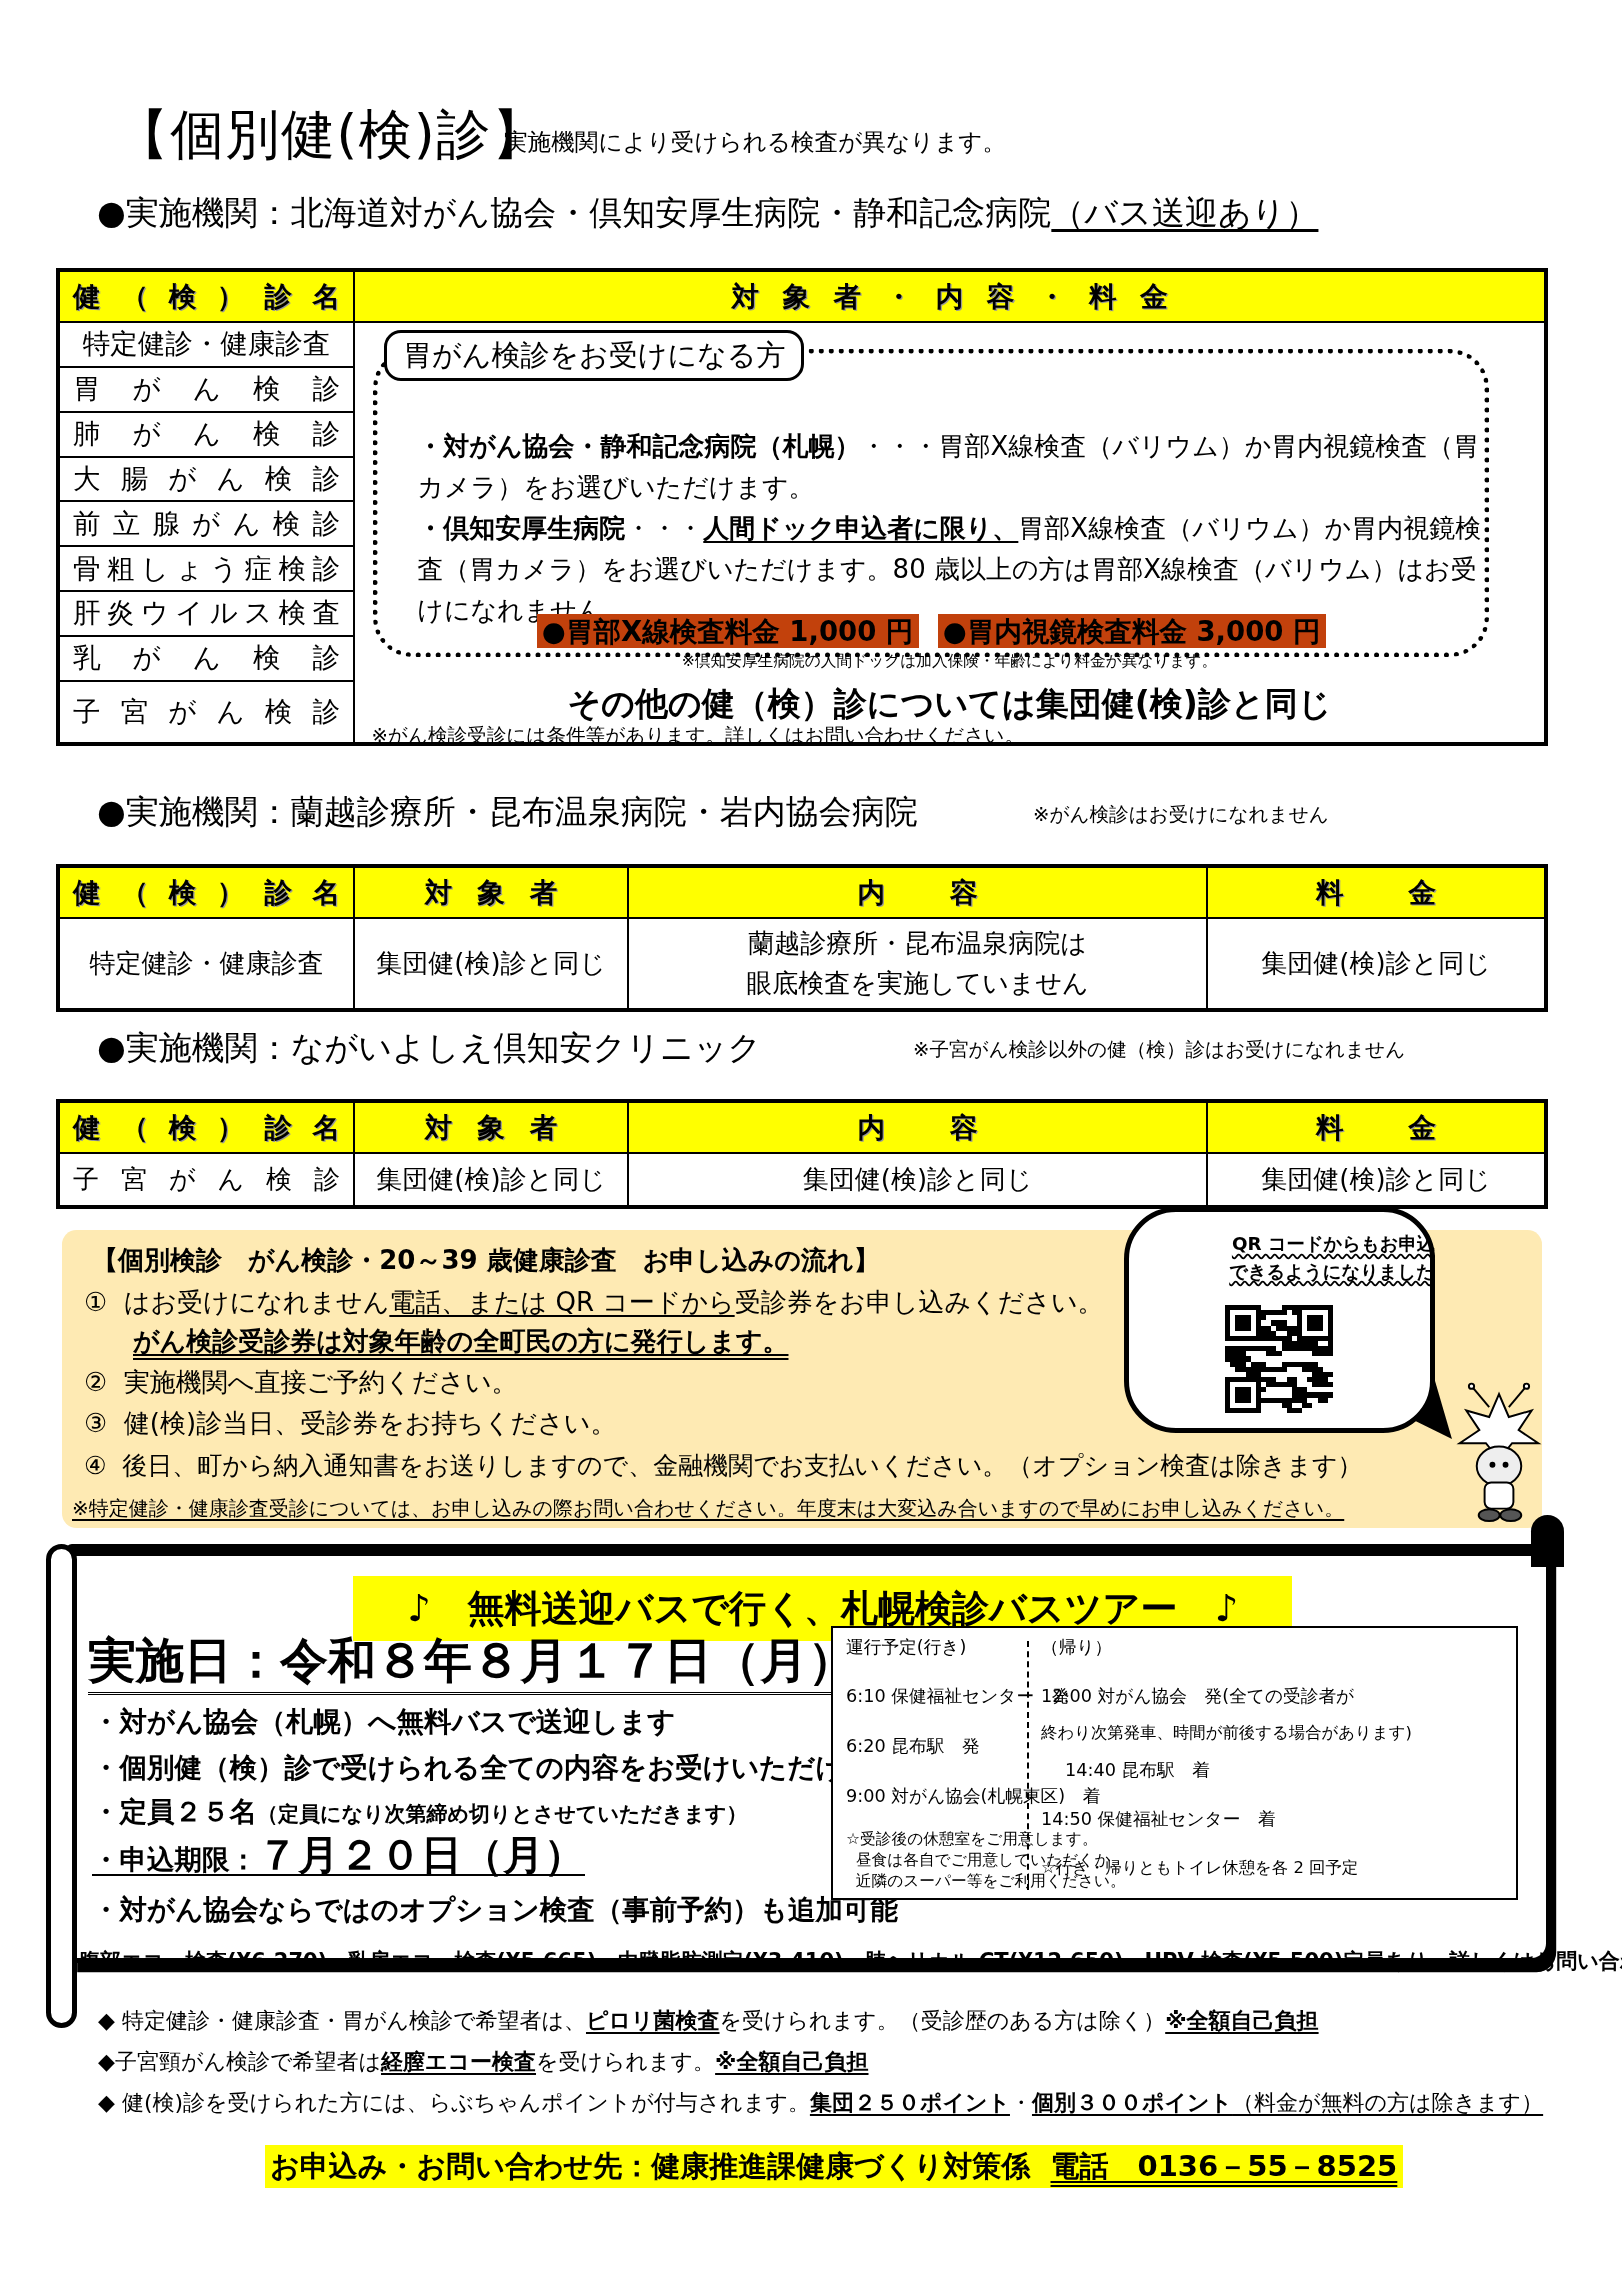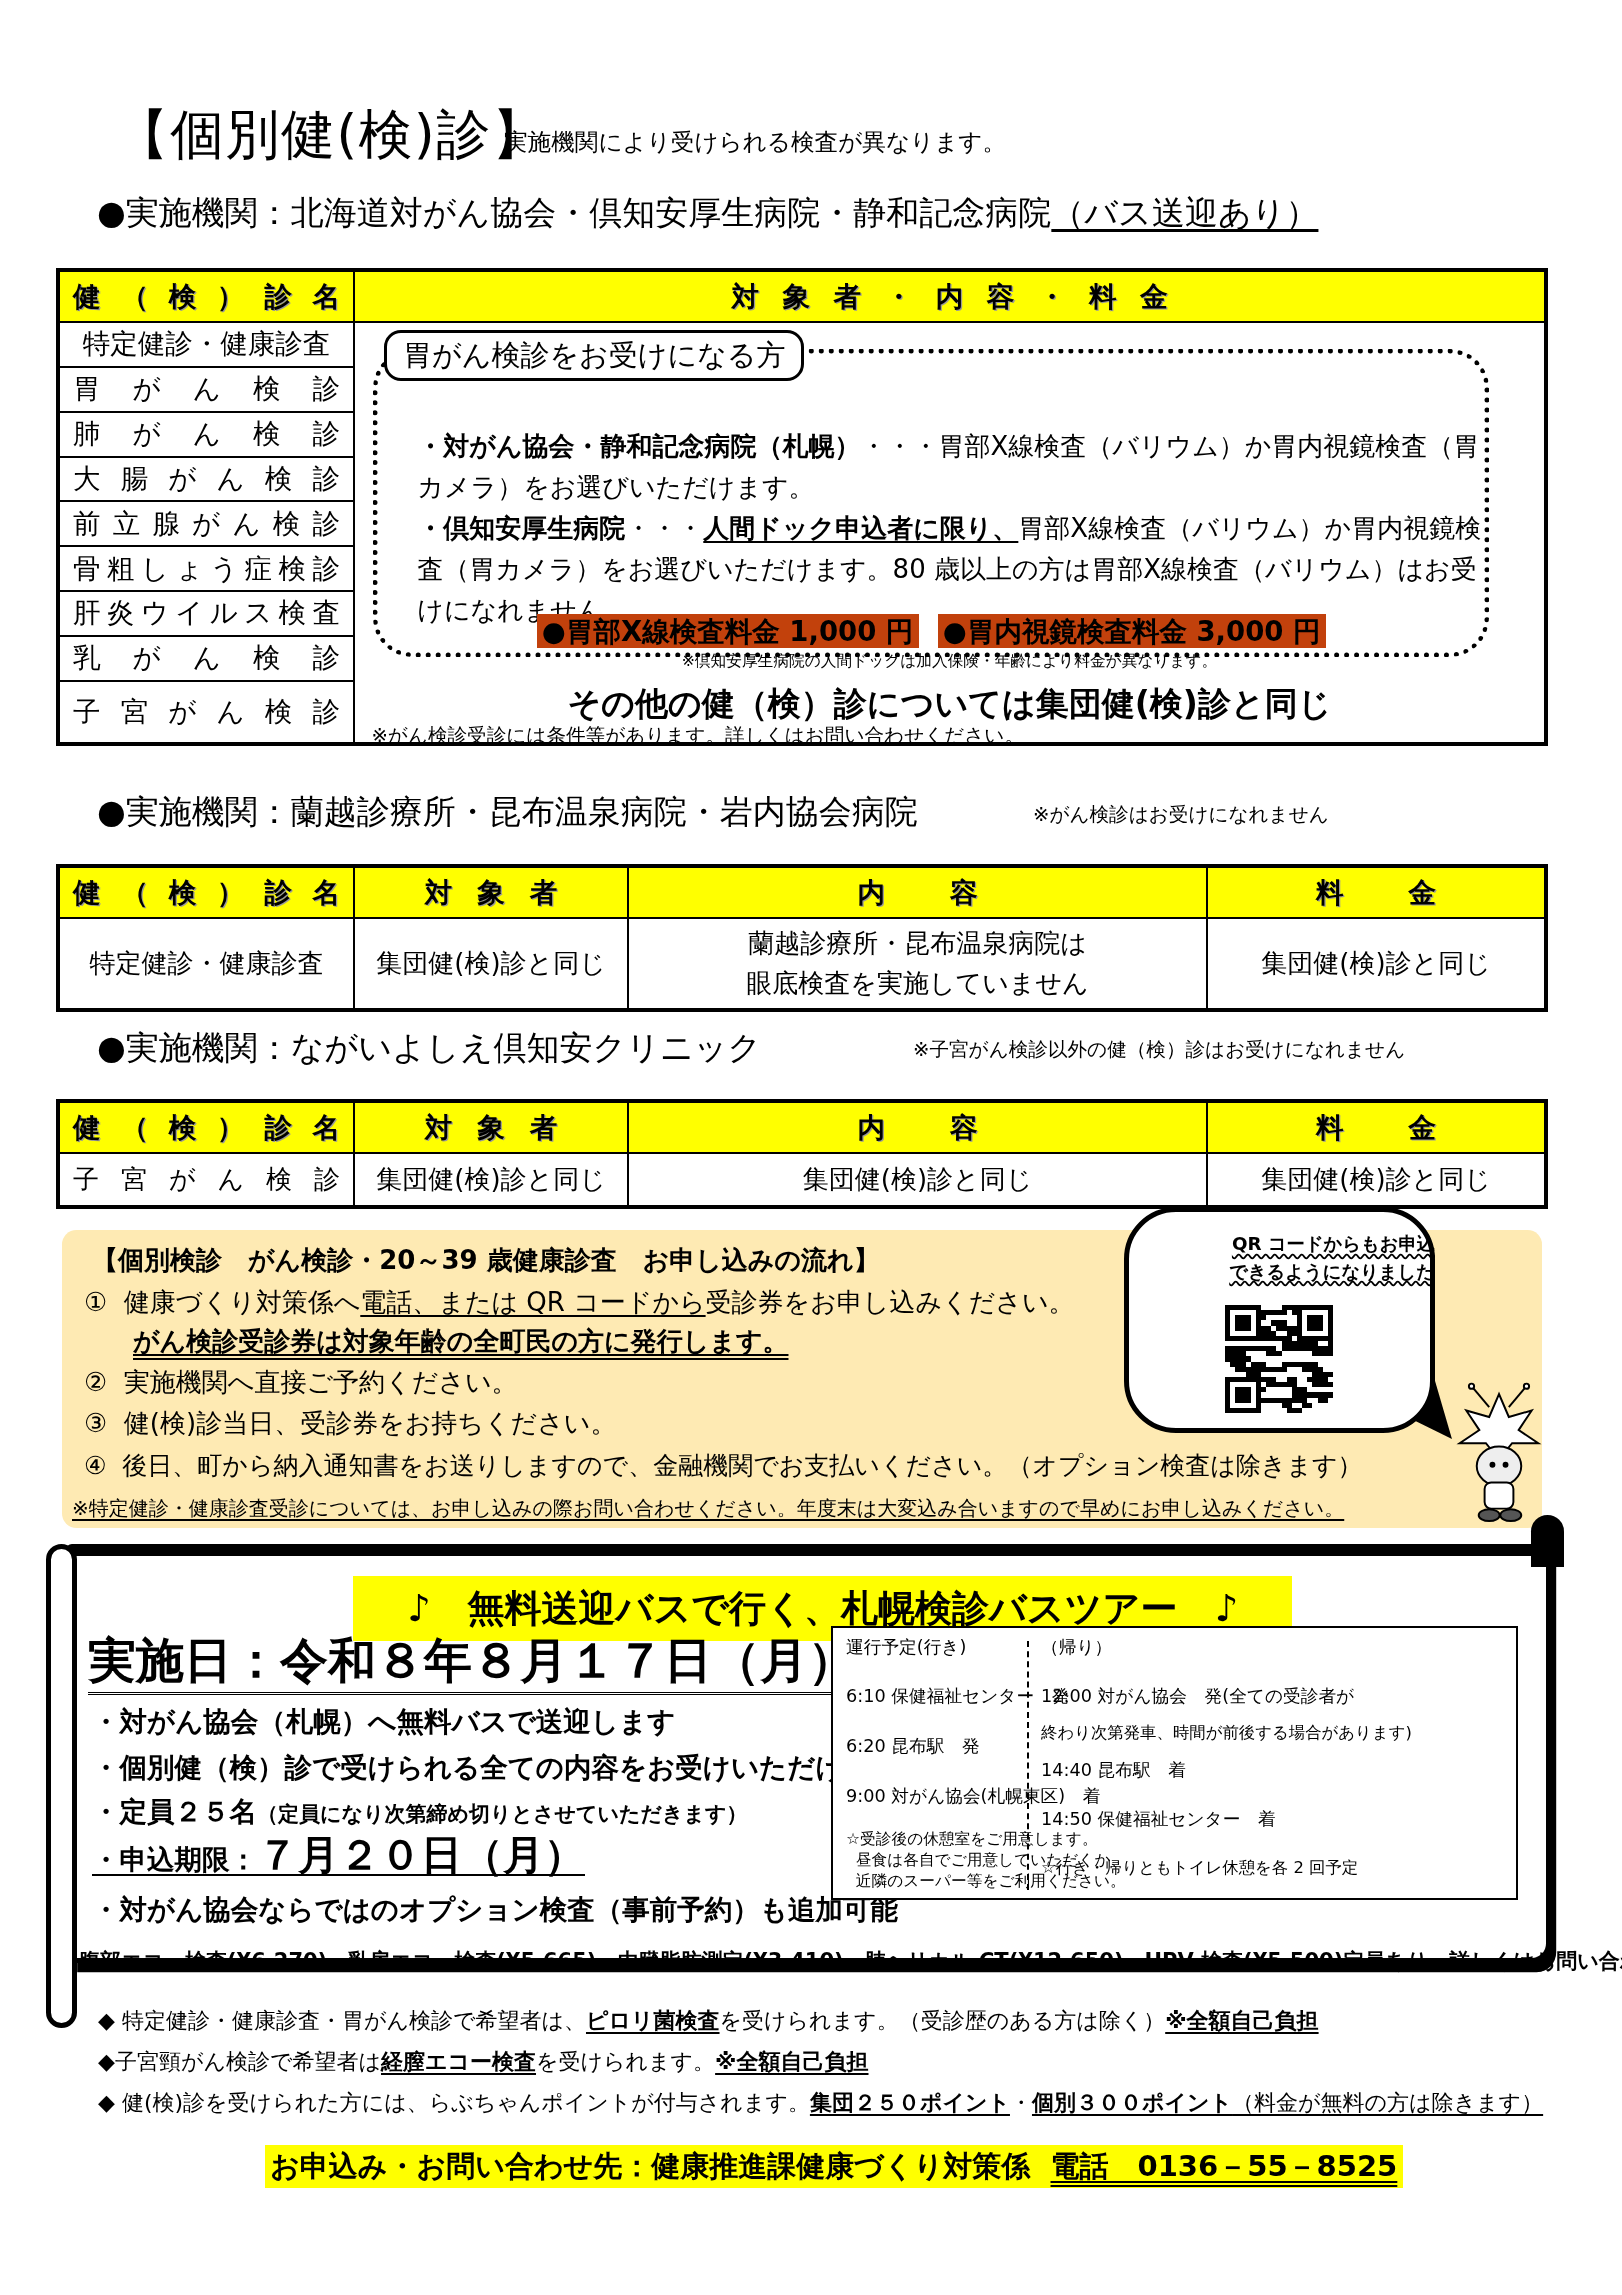--- a/index.html
+++ b/index.html
@@ -346,21 +346,21 @@
     <td>集団健(検)診と同じ</td>
     <td>集団健(検)診と同じ</td>
   </tr>
 </tbody>
   </table>
 
 <div class="abs flow-box"></div>
 <div class="abs flow-title">【個別検診　がん検診・20～39 歳健康診査　お申し込みの流れ】</div>
 
 <div class="abs flow-item" style="left:84px; top:1289px;">
-  <span>①</span>&nbsp;&nbsp;<span>健康づくり対策係へ</span><span class="u">電話、または QR コードから</span><span>受診券をお申し込みください。</span>
+  <span>①</span>&nbsp;&nbsp;<span>はお受けになれません</span><span class="u">電話、または QR コードから</span><span>受診券をお申し込みください。</span>
 </div>
 <div class="abs flow-item" style="left:133px; top:1328px;">
   <span class="bu">がん検診受診券は対象年齢の全町民の方に発行します。</span>
 </div>
 <div class="abs flow-item" style="left:84px; top:1369px;">
   <span>②</span>&nbsp;&nbsp;<span>実施機関へ直接ご予約ください。</span>
 </div>
 <div class="abs flow-item" style="left:84px; top:1410px;">
   <span>③</span>&nbsp;&nbsp;<span>健(検)診当日、受診券をお持ちください。</span>
 </div>
@@ -864,21 +864,21 @@
     <div style="top:160px;">9:00 対がん協会(札幌東区)　着</div>
     <div style="top:203px; font-size:15.7px;">☆受診後の休憩室をご用意します。</div>
     <div style="top:224px; left:9.8px; font-size:15.7px;">昼食は各自でご用意していただくか、</div>
     <div style="top:245px; left:9.8px; font-size:15.7px;">近隣のスーパー等をご利用ください。</div>
   </div>
   <div class="sched-divider"></div>
   <div class="sched-col" style="left:208px; width:471px;">
     <div style="top:10.5px;">（帰り）</div>
     <div style="top:60px;">12:00 対がん協会　発(全ての受診者が</div>
     <div style="top:97px; font-size:16.4px;">終わり次第発車、時間が前後する場合があります)</div>
-    <div style="top:134px;">14:40 昆布駅　着</div>
+    <div style="top:134px;margin-left:24px;">14:40 昆布駅　着</div>
     <div style="top:183px;">14:50 保健福祉センター　着</div>
     <div style="top:232px; font-size:16.4px;">☆行き・帰りともトイレ休憩を各 2 回予定</div>
   </div>
 </div>
 
 <div class="abs footer-item" style="left:98px; top:2010px;">
   <span>◆ 特定健診・健康診査・胃がん検診で希望者は、</span><span class="bu">ピロリ菌検査</span><span>を受けられます。（受診歴のある方は除く）</span><span class="bu">※全額自己負担</span>
 </div>
 <div class="abs footer-item" style="left:98px; top:2051px;">
   <span>◆子宮頸がん検診で希望者は</span><span class="bu">経膣エコー検査</span><span>を受けられます。</span><span class="bu">※全額自己負担</span>

